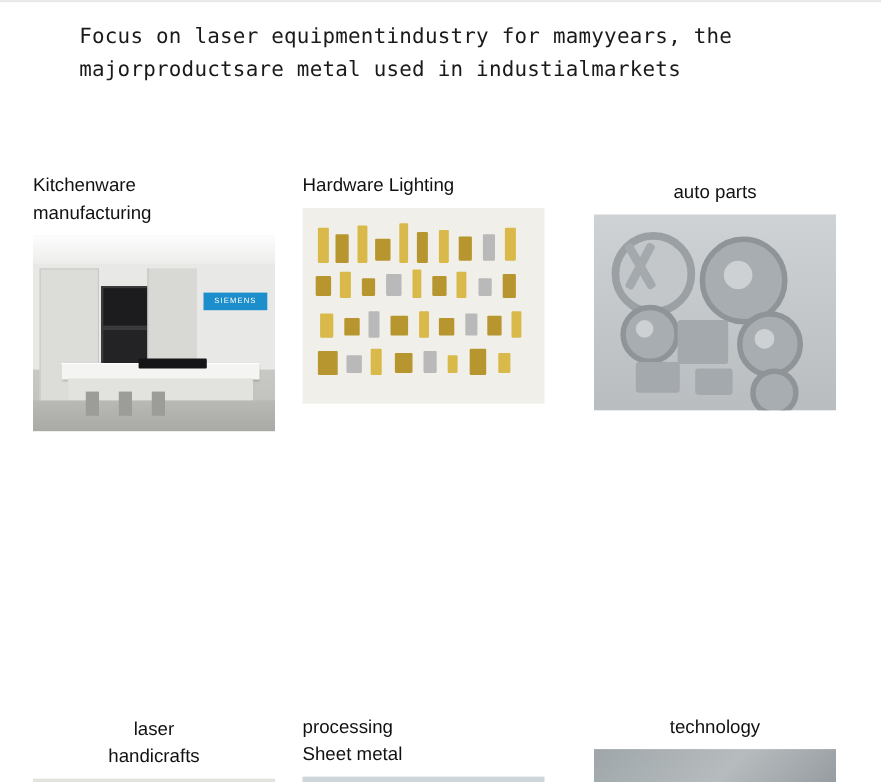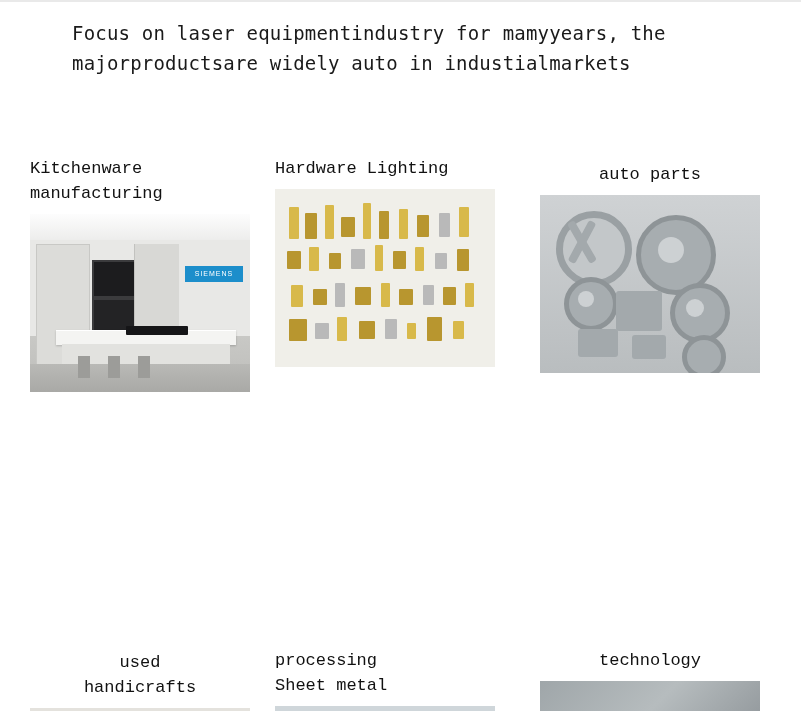--- a/index.html
+++ b/index.html
@@ -51,21 +51,21 @@
   }
   .cell {
     position: absolute;
     width: 220px;
   }
   .cell .caption {
     font-size: 17px;
     line-height: 25px;
     color: #111111;
     margin-bottom: 8px;
-    font-family: Liberation Mono, monospace;
+    font-family: Liberation Sans, sans-serif;
   }
   .photo {
     width: 220px;
     height: 178px;
     position: relative;
     overflow: hidden;
     background: #cfcfcf;
   }
   
   .c0 { left: 30px;  top: 8px;  }
@@ -190,21 +190,21 @@
 </style>
 </head>
 <body>
 
 <div class="page">
 
   <div class="top-rule"></div>
 
   <div class="headline">
     <div>Focus on laser equipmentindustry for mamyyears, the</div>
-    <div>majorproductsare widely auto in industialmarkets</div>
+    <div>majorproductsare metal used in industialmarkets</div>
   </div>
 
   <div class="grid">
 
     <div class="row">
 
       <div class="cell c0">
         <div class="caption cap-left">
           <div>Kitchenware</div>
           <div>manufacturing</div>
@@ -293,21 +293,21 @@
           <div class="part" style="left:152px; top:128px; width:15px; height:24px;"></div>
           <div class="part shiny" style="left:178px; top:132px; width:11px; height:18px;"></div>
         </div>
       </div>
     </div>
 
     <div class="row">
 
       <div class="cell c3">
         <div class="caption cap-center">
-          <div>used</div>
+          <div>laser</div>
           <div>handicrafts</div>
         </div>
         <div class="photo handicraft">
           <div class="wallband"></div>
 
         </div>
       </div>
 
       <div class="cell c4">
         <div class="caption cap-left">

